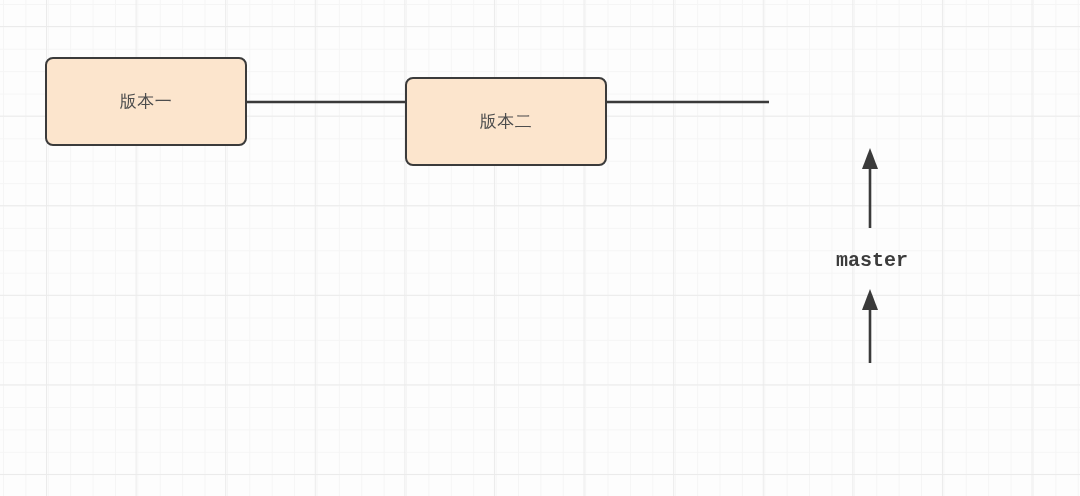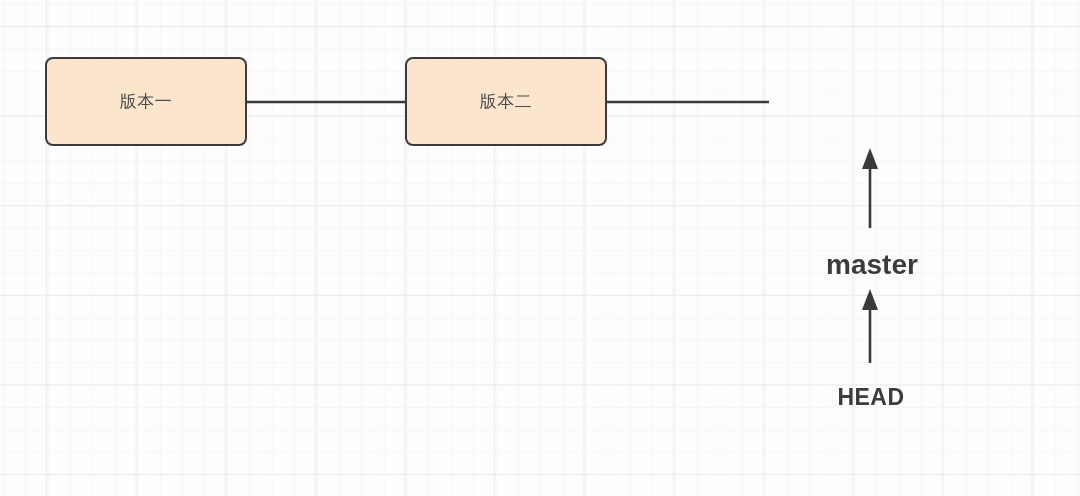--- a/index.html
+++ b/index.html
@@ -63,33 +63,34 @@
     border: 2.5px solid var(--node-border);
     border-radius: 8px;
     display: flex;
     align-items: center;
     justify-content: center;
     font-size: 17px;
     color: var(--node-text);
     letter-spacing: 0.5px;
   }
   .node-1 { left: 45px; }
-  .node-2 { left: 405px; }
+  .node-2 { left: 405px; margin-top: 20px; }
   .node-3 { left: 769px; width: 203px; }
   .pointer-label {
     position: absolute;
     width: 160px;
     text-align: center;
     font-weight: 700;
     color: var(--pointer-text);
   }
   .label-master {
     left: 792px;
     top: 249px;
-    font-size: 28px;
+    font-size: 20px;
+    font-family: Liberation Mono, monospace;
   }
   .label-head {
     left: 791px;
     top: 384px;
     font-size: 23px;
     letter-spacing: 0.5px;
   }
 </style>
 </head>
 <body>
@@ -115,15 +116,14 @@
     <span>版本一</span>
   </div>
 
   <div class="node node-2">
     <span>版本二</span>
   </div>
 
 
   <div class="pointer-label label-master">master</div>
 
-  <div class="pointer-label label-head">HEAD</div>
 
 </div>
 
 </body></html>

